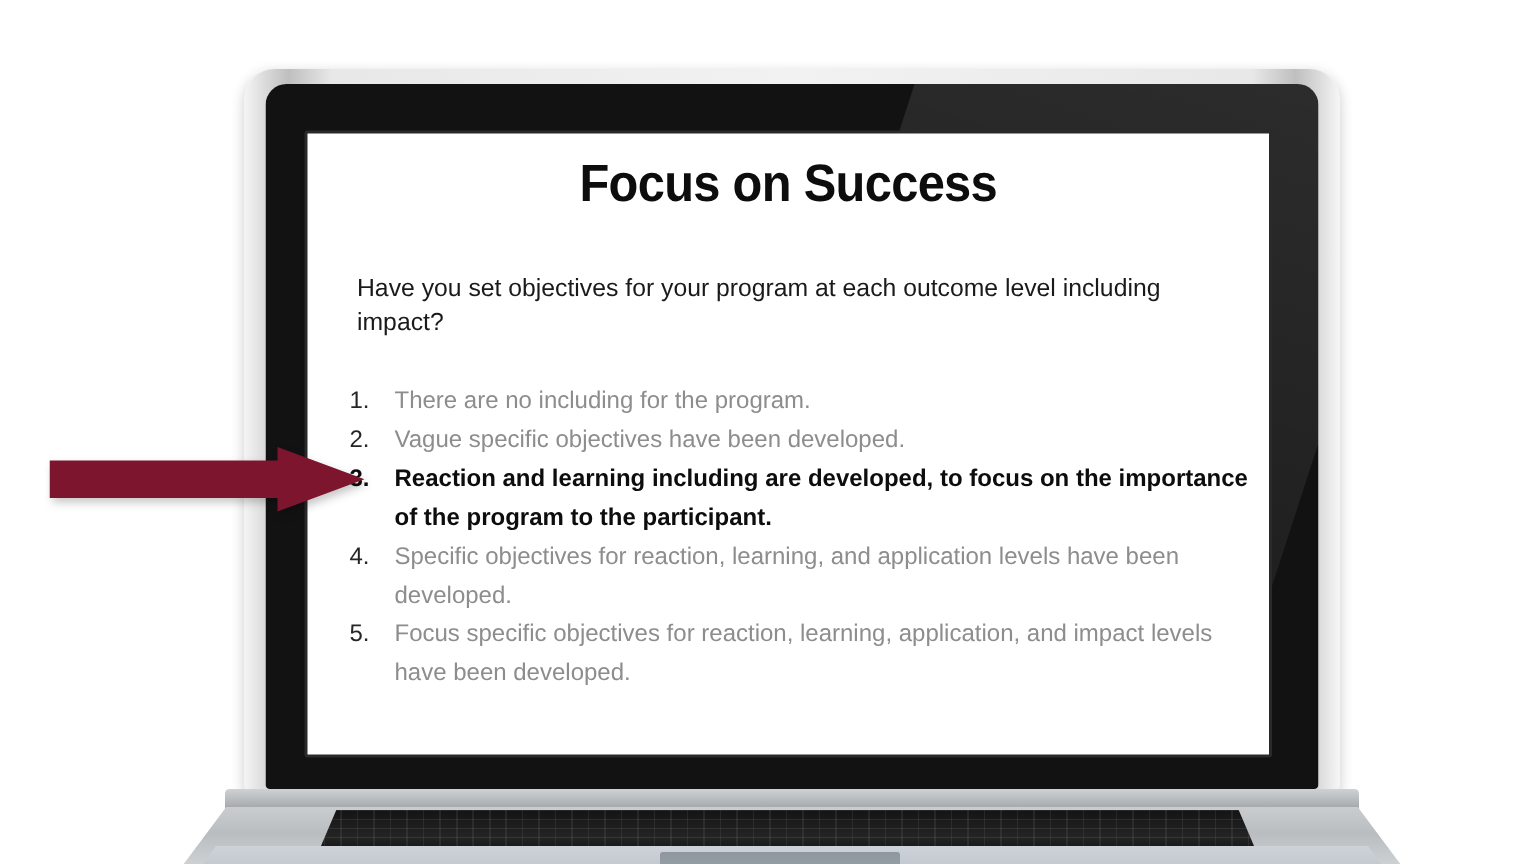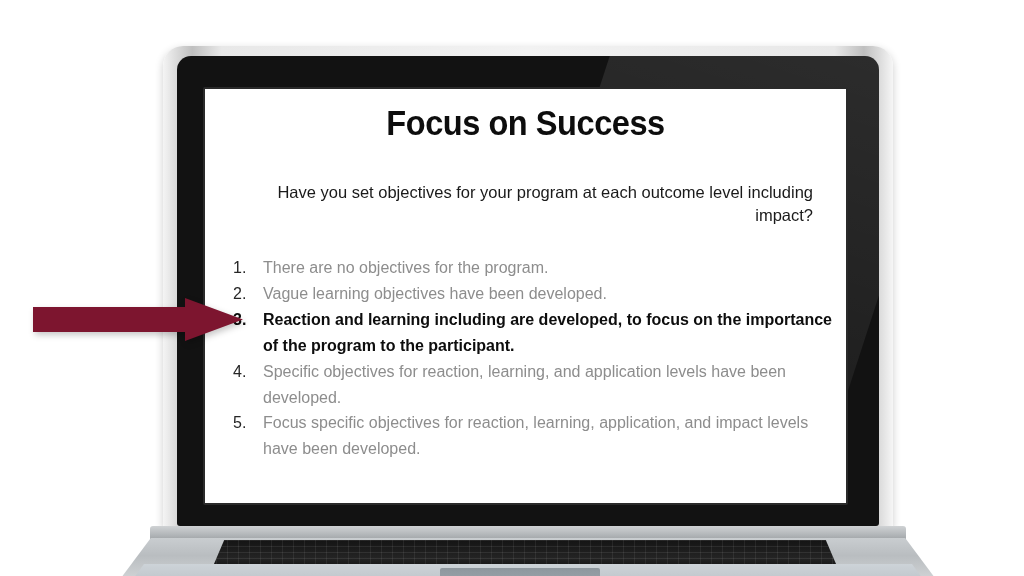--- a/index.html
+++ b/index.html
@@ -186,21 +186,20 @@
     transform: scaleX(.93);
   }
   .slide-lead {
     position: absolute;
     left: 33px;
     top: 92px;
     width: 575px;
     font-size: 16.5px;
     line-height: 1.42;
     color: #1a1a1a;
-    text-align: right;
   }
   .slide-list {
     position: absolute;
     left: 28px;
     top: 166px;
     width: 600px;
     margin: 0;
     padding: 0;
     list-style: none;
   }
@@ -265,25 +264,25 @@
 
     <div class="screen">
 
       <div class="slide-title">Focus on Success</div>
 
       <div class="slide-lead">Have you set objectives for your program at each outcome level including impact?</div>
 
       <ul class="slide-list">
         <li class="li">
           <span class="num">1.</span>
-          <span class="txt">There are no objectives for the program.</span>
+          <span class="txt">There are no including for the program.</span>
         </li>
         <li class="li">
           <span class="num">2.</span>
-          <span class="txt">Vague learning objectives have been developed.</span>
+          <span class="txt">Vague specific objectives have been developed.</span>
         </li>
         <li class="li highlight">
           <span class="num">3.</span>
           <span class="txt">Reaction and learning including are developed, to focus on the importance of the program to the participant.</span>
         </li>
         <li class="li">
           <span class="num">4.</span>
           <span class="txt">Specific objectives for reaction, learning, and application levels have been developed.</span>
         </li>
         <li class="li">

